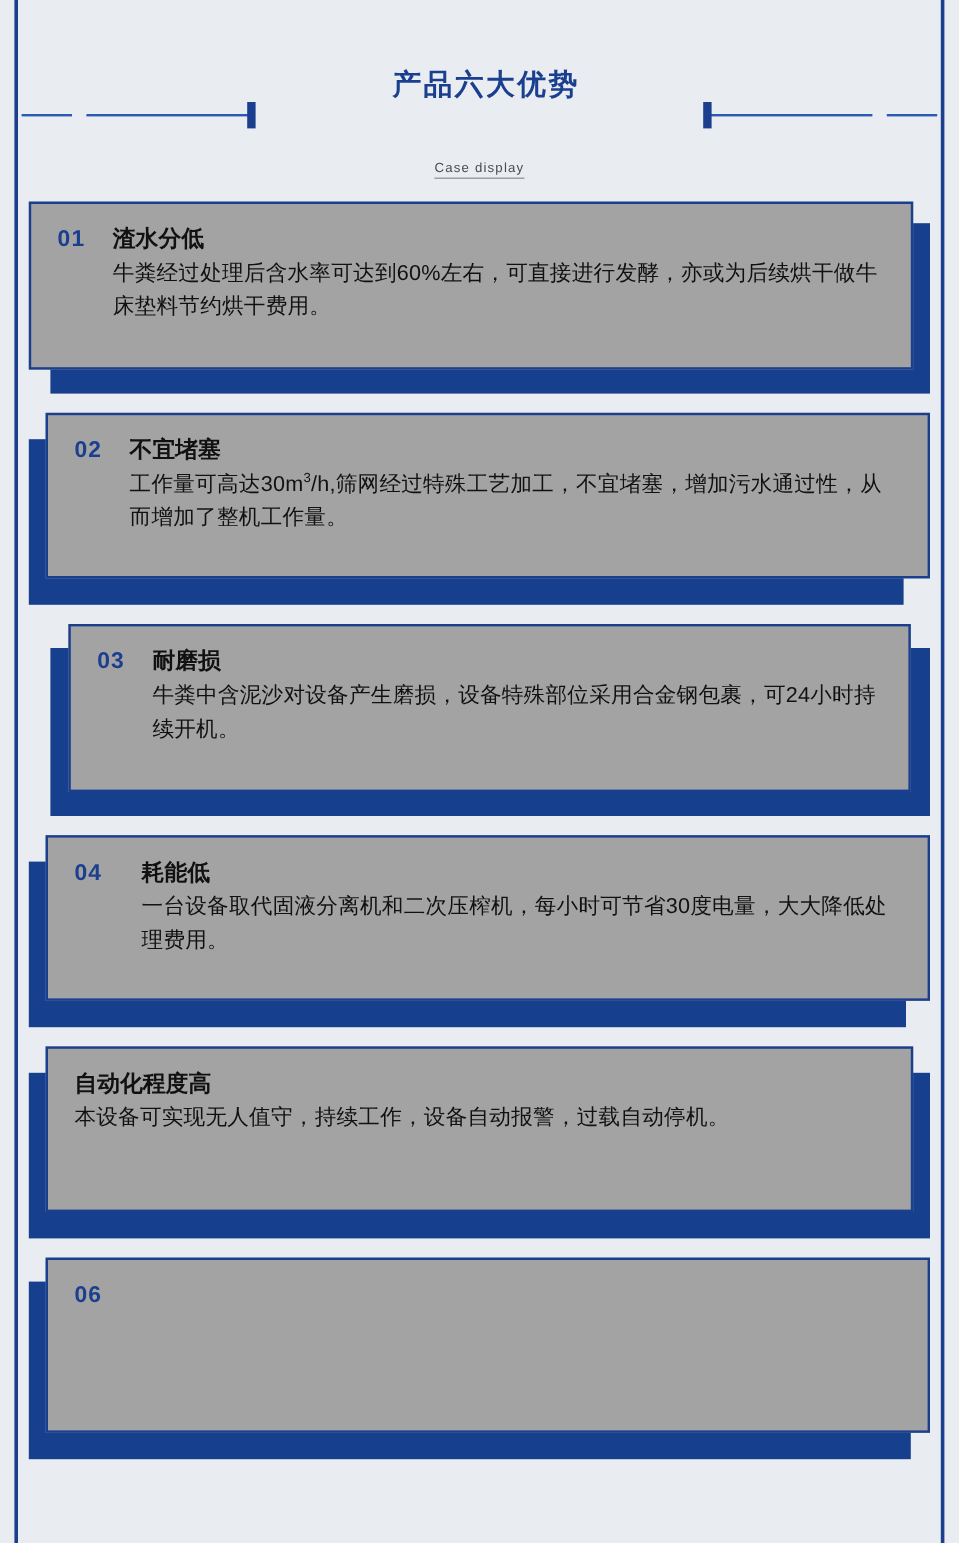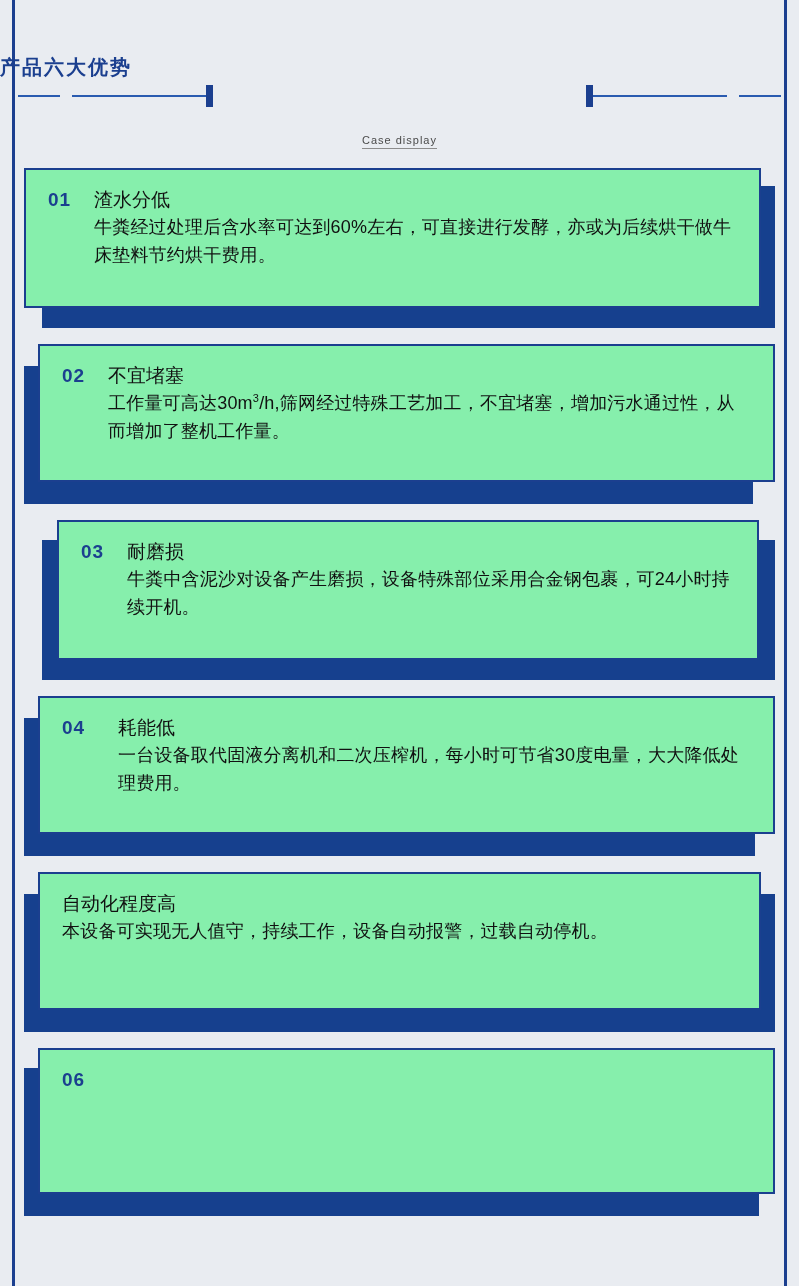--- a/index.html
+++ b/index.html
@@ -35,23 +35,24 @@
     background: #1b3f8f;
   }
 
   
   .header {
     position: relative;
     height: 168px;
   }
   .header-title {
     position: absolute;
-    left: 0; right: 0;
+    left: 11px; right: 0;
     top: 54px;
-    font-size: 20px;
+    text-align: center;
+    font-size: 24px;
     font-weight: bold;
     letter-spacing: 2px;
     color: #1b3f8f;
   }
   .rule {
     position: absolute;
     height: 2px;
     background: #2a5bb0;
     top: 95px;
   }
@@ -92,21 +93,21 @@
     margin-bottom: 16px;
     height: 160px;
   }
   
   .card-shadow {
     position: absolute;
     background: #16408e;
   }
   .card {
     position: absolute;
-    background: #86efac;
+    background: #a3a3a3;
     border: 2px solid #1b3f8f;
     box-sizing: border-box;
     display: flex;
     padding: 18px 22px 14px 22px;
   }
   .num {
     color: #1b3f8f;
     font-size: 19px;
     font-weight: bold;
     width: 46px;
@@ -114,21 +115,21 @@
     line-height: 1.25;
     letter-spacing: 1px;
   }
   .body {
     flex: 1 1 auto;
     min-width: 0;
   }
   .card-title {
     font-size: 19px;
     color: #111;
-    font-weight: normal;
+    font-weight: bold;
     line-height: 1.28;
     margin-bottom: 2px;
   }
   .card-text {
     font-size: 18px;
     color: #111;
     line-height: 1.52;
     letter-spacing: 0.2px;
   }
   sup { font-size: 11px; vertical-align: super; }

